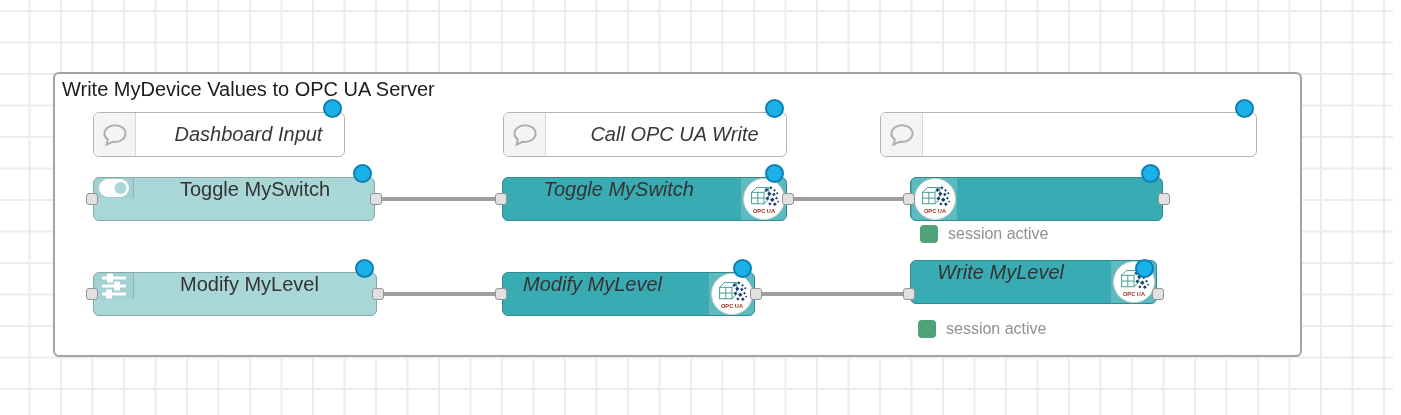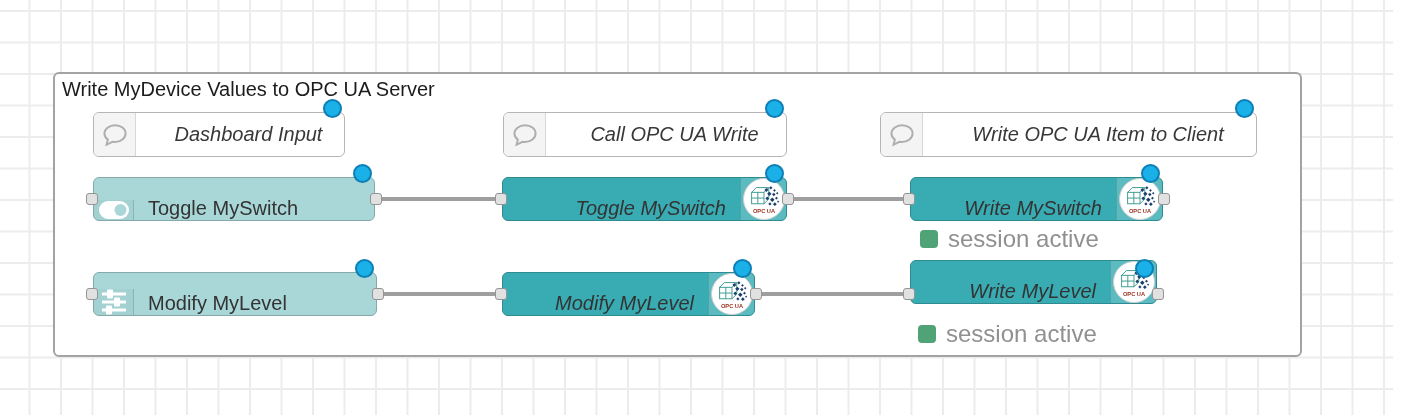--- a/index.html
+++ b/index.html
@@ -47,21 +47,21 @@
     border-right: 1px solid #d8d8d8;
     display: flex; align-items: center; justify-content: center;
   }
   .c-label {
     flex: 1; display: flex; align-items: center; justify-content: center;
     font-size: 20px; font-style: italic; color: #383838; white-space: nowrap;
   }
 
   .node {
     position: absolute; z-index: 4; height: 44px;
-    border-radius: 6px; display: flex; align-items: flex-end; overflow: hidden;
+    border-radius: 6px; display: flex; align-items: flex-start; overflow: hidden; gap: 32px;
   }
   .node.light {
     background: var(--light-node, #a9d7d8);
     border: 1.5px solid #84a9ab;
   }
   .node.dark {
     background: var(--dark-node, #39acb3);
     border: 1.5px solid #2e8b91;
   }
   .n-icon-area {
@@ -97,21 +97,21 @@
   }
 
   .status {
     position: absolute; z-index: 4;
     display: flex; align-items: center; gap: 10px;
   }
   .status-dot {
     width: 18px; height: 18px; border-radius: 4px;
     background: var(--status-green, #4fa377);
   }
-  .status-text { font-size: 24px; color: #909090; white-space: nowrap; }
+  .status-text { font-size: 16px; color: #909090; white-space: nowrap; }
 </style>
 </head>
 <body>
 
 <div id="canvas">
 
   <div class="group" style="left:53px; top:72px; width:1249px; height:285px;">
     <div class="group-label">Write MyDevice Values to OPC UA Server</div>
   </div>
 
@@ -137,21 +137,20 @@
     </div>
     <div class="c-label">Call OPC UA Write</div>
   </div>
 
   <div class="comment" style="left:880px; top:112px; width:377px;">
     <div class="c-icon-area">
       <svg width="26" height="26" viewBox="0 0 32 32">
         <path d="M16,4 C8.8,4 3,8.6 3,14.2 c0,3 1.6,5.7 4.2,7.5 L5.6,28 l7.2-3.6 c1,0.2 2.1,0.3 3.2,0.3 c7.2,0 13-4.6 13-10.5 S23.2,4 16,4 z" fill="none" stroke="#aeaeae" stroke-width="2.4"></path>
       </svg>
     </div>
-    <div class="c-label">Write OPC UA Item to Client</div>
   </div>
 
   <div class="node light" style="left:93px; top:177px; width:282px;">
     <div class="n-icon-area">
       <svg width="30" height="20" viewBox="0 0 30 20">
         <rect x="0" y="1" width="30" height="18" rx="9" fill="#fff"></rect>
         <circle cx="21.5" cy="10" r="6" fill="#a9d7d8"></circle>
       </svg>
     </div>
     <div class="n-label start">Toggle MySwitch</div>
@@ -227,21 +226,20 @@
             <rect x="31" y="25" width="2.8" height="2.8" transform="rotate(45 32.4 26.4)"></rect>
             <rect x="35" y="23" width="1.6" height="1.6" transform="rotate(45 35.8 23.8)"></rect>
           </g>
           <text x="21" y="36" text-anchor="middle" font-size="6" font-weight="bold" fill="#9c2f1f" font-family="Liberation Sans, sans-serif">OPC UA</text>
         </svg>
       </div>
     </div>
   </div>
 
   <div class="node dark" style="left:910px; top:177px; width:253px;">
-    <div class="n-label end">Write MySwitch</div>
     <div class="n-icon-right">
       <div class="opc-badge">
         <svg width="40" height="40" viewBox="0 0 42 42">
           <g fill="none" stroke="#3a9b8e" stroke-width="1">
             <rect x="8" y="14" width="13" height="12"></rect>
             <path d="M8,14 L13,9 L26,9 L21,14 M26,9 L26,21 L21,26"></path>
             <path d="M8,20 L21,20 M14.5,14 L14.5,26"></path>
           </g>
           <g fill="#1d3f6e">
             <rect x="22" y="10" width="3" height="3" transform="rotate(45 23.5 11.5)"></rect>

